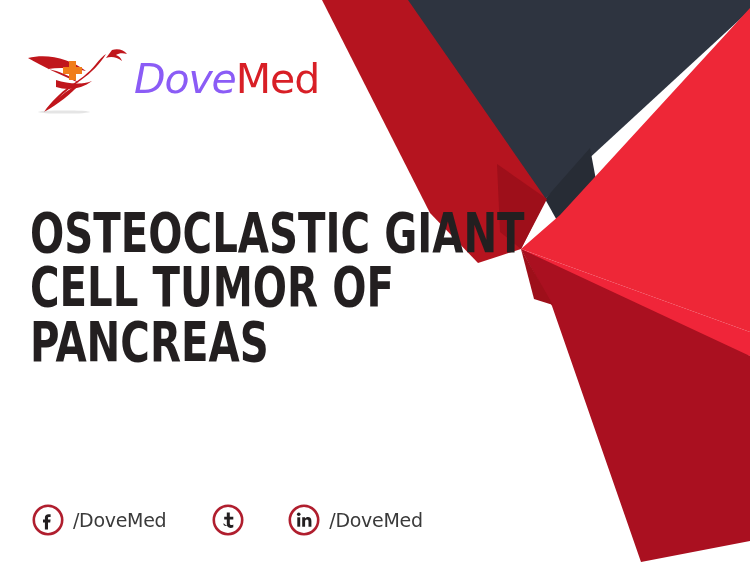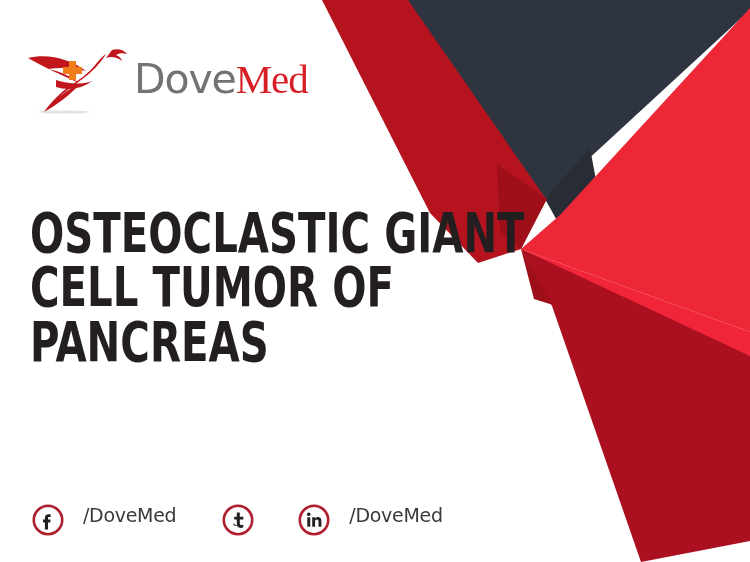--- a/index.html
+++ b/index.html
@@ -49,22 +49,22 @@
   #logo-wordmark {
     font-family: "DejaVu Sans", sans-serif;
     font-size: 41px;
     font-weight: 400;
     letter-spacing: -1.1px;
     line-height: 1;
     white-space: nowrap;
     margin-left: -4px;
     margin-top: 4px;
   }
-  .wm-dark { color: #737373; }
-  .wm-red  { color: #d81f26; font-family: Liberation Serif, serif; }
+  .wm-dark { color: #8b5cf6; font-style: italic; }
+  .wm-red  { color: #d81f26; }
 
   
   #headline {
     position: absolute;
     left: 30px;
     top: 206px;
     width: 470px;
     color: #231f20;
     font-family: "DejaVu Sans Condensed", "Liberation Sans Narrow", "Liberation Sans", sans-serif;
     font-weight: 700;
@@ -81,22 +81,22 @@
   #social-row {
     position: absolute;
     left: 32px;
     top: 498px;
     height: 44px;
     display: flex;
     align-items: center;
   }
   .social-item {
     display: flex;
-    align-items: flex-start;
-    gap: 19px;
+    align-items: center;
+    gap: 9px;
   }
   .social-item.gap-fb  { margin-right: 46px; }
   .social-item.gap-tw  { margin-right: 44px; }
   .social-ring {
     width: 32px;
     height: 32px;
     flex: 0 0 auto;
   }
   .social-handle {
     font-family: "DejaVu Sans", sans-serif;

